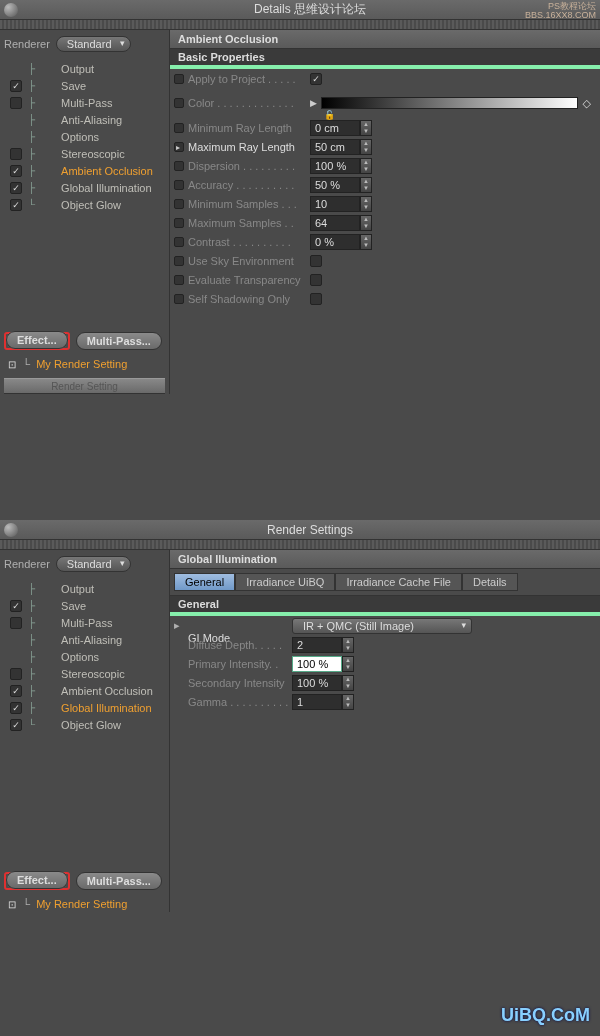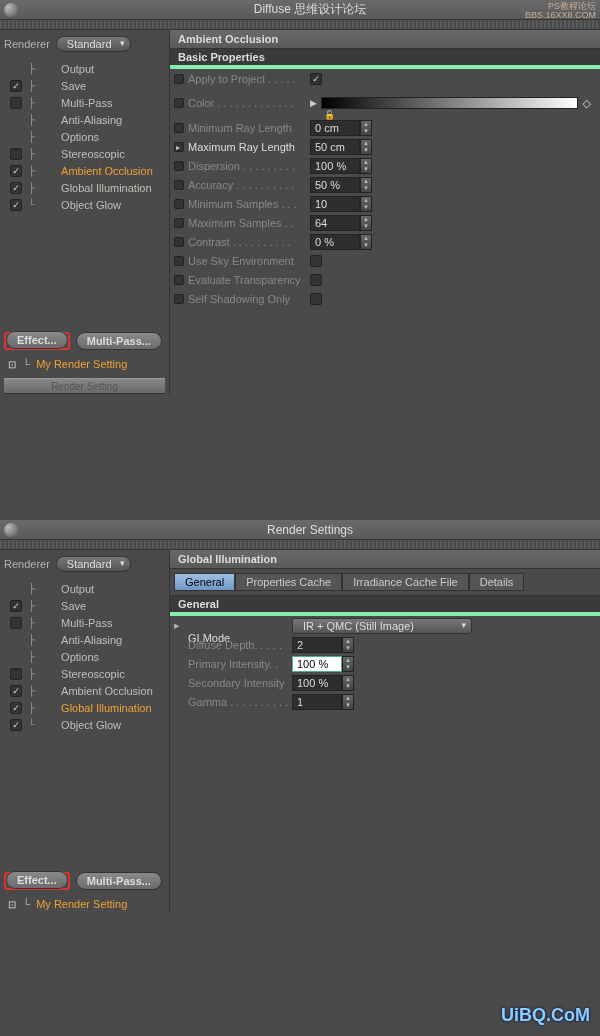--- a/index.html
+++ b/index.html
@@ -55,21 +55,21 @@
 .sidebar-area { display: flex; flex-direction: column; height: 338px; }
 .sidebar-area2 { display: flex; flex-direction: column; height: 358px; }
 .sidebar-fill { flex: 1; }
 </style>
 </head>
 <body>
 
 <div class="window" style="position:relative;">
   <div class="titlebar">
     <span class="icon"></span>
-    <span class="title">Diffuse 思维设计论坛</span>
+    <span class="title">Details 思维设计论坛</span>
   </div>
   <div class="watermark">
     <div>PS教程论坛</div>
     <div>BBS.16XX8.COM</div>
   </div>
   <div class="grip"></div>
 
   <div class="content">
     <div class="sidebar">
       <div class="sidebar-area">
@@ -328,21 +328,21 @@
           <span class="branch">└</span>
           <span class="name">My Render Setting</span>
         </div>
       </div>
     </div>
 
     <div class="right-panel">
       <div class="panel-title">Global Illumination</div>
       <div class="tab-row">
         <span class="tab active">General</span>
-        <span class="tab">Properties Cache</span>
+        <span class="tab">Irradiance UiBQ</span>
         <span class="tab">Irradiance Cache File</span>
         <span class="tab">Details</span>
       </div>
       <div class="section-title">General</div>
 
       <div class="prop-row">
         <span style="width:10px;">▸</span>
         <span class="plabel active" style="width:100px;margin-top:24px;">GI Mode</span>
         <span class="dropdown" style="border-radius:3px;width:180px;">IR + QMC (Still Image)</span>
       </div>

